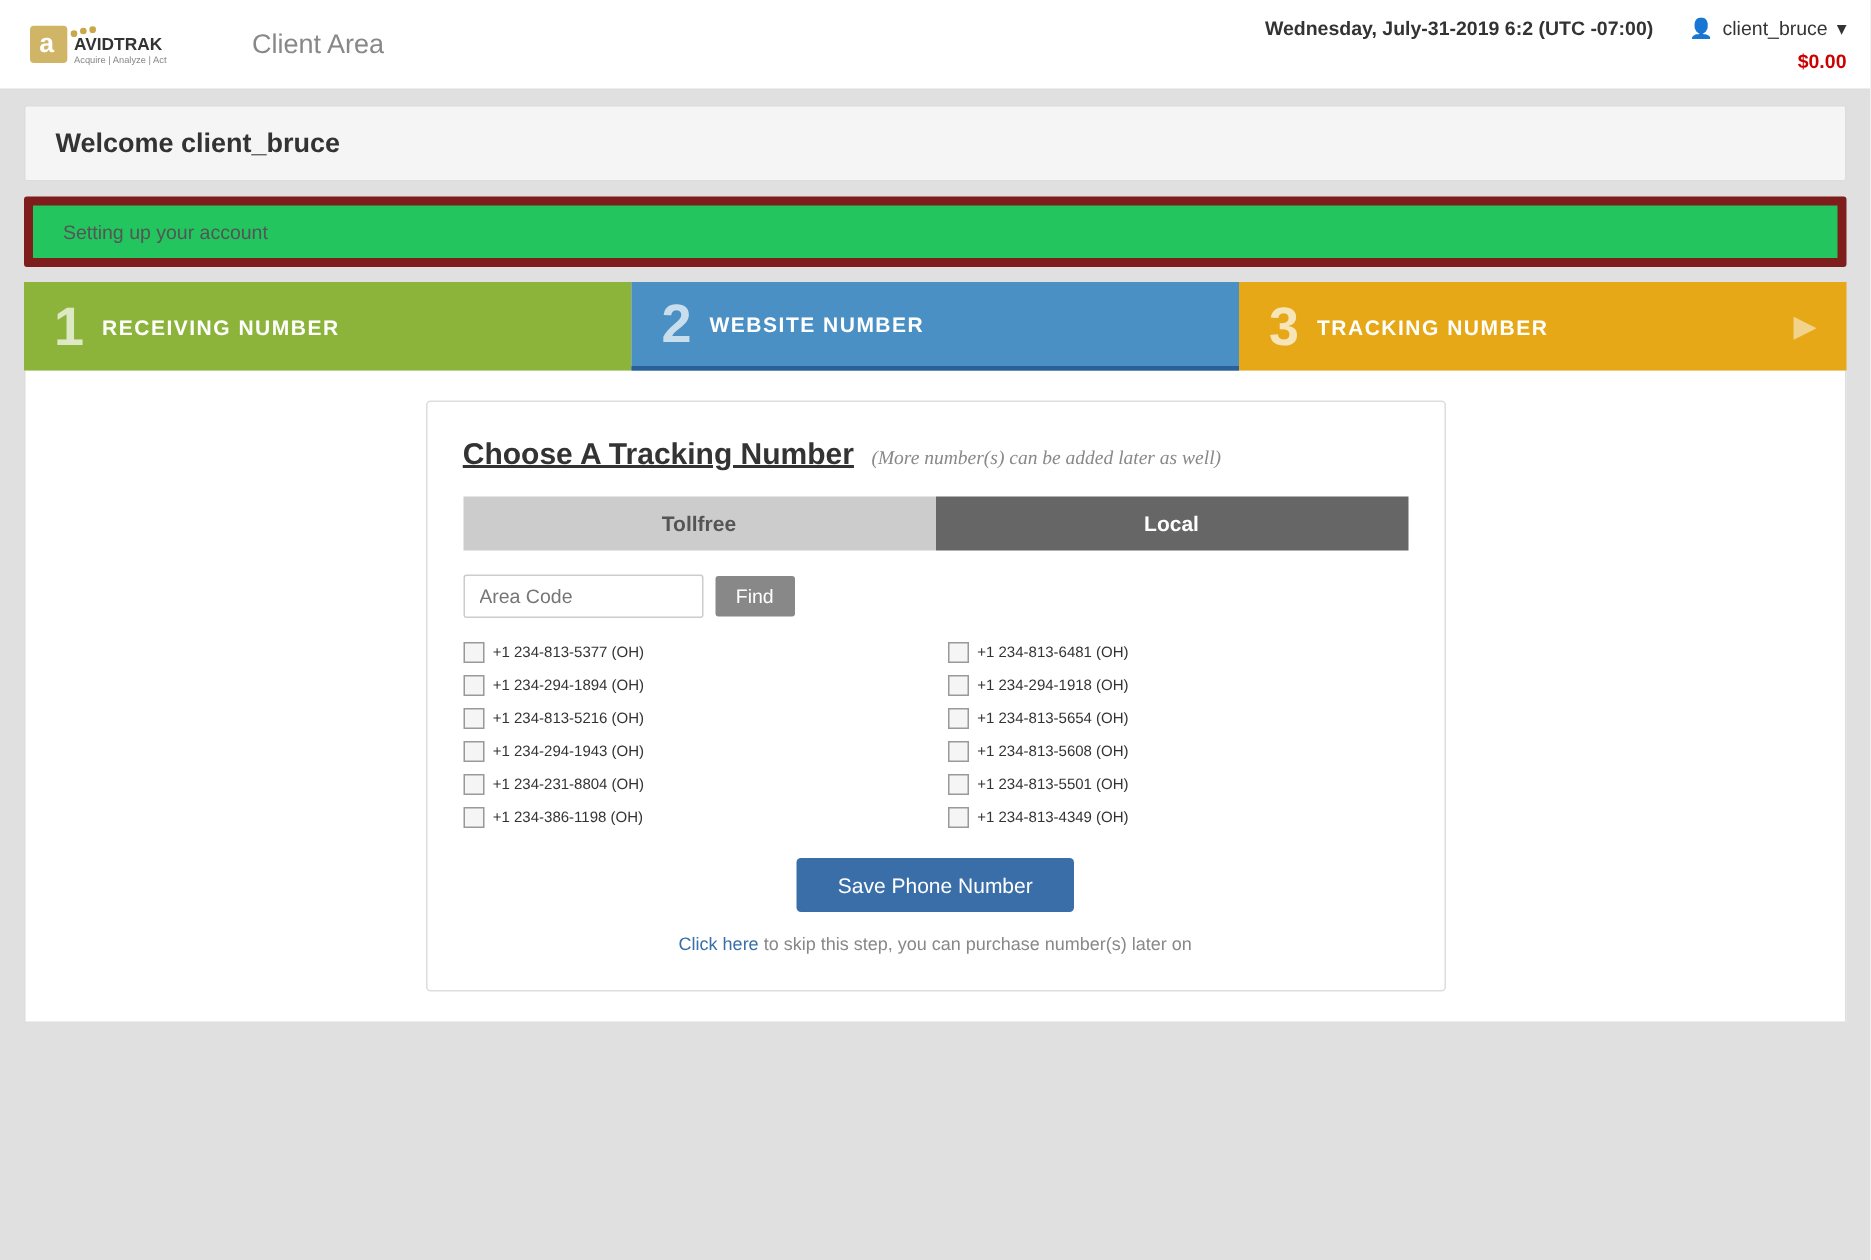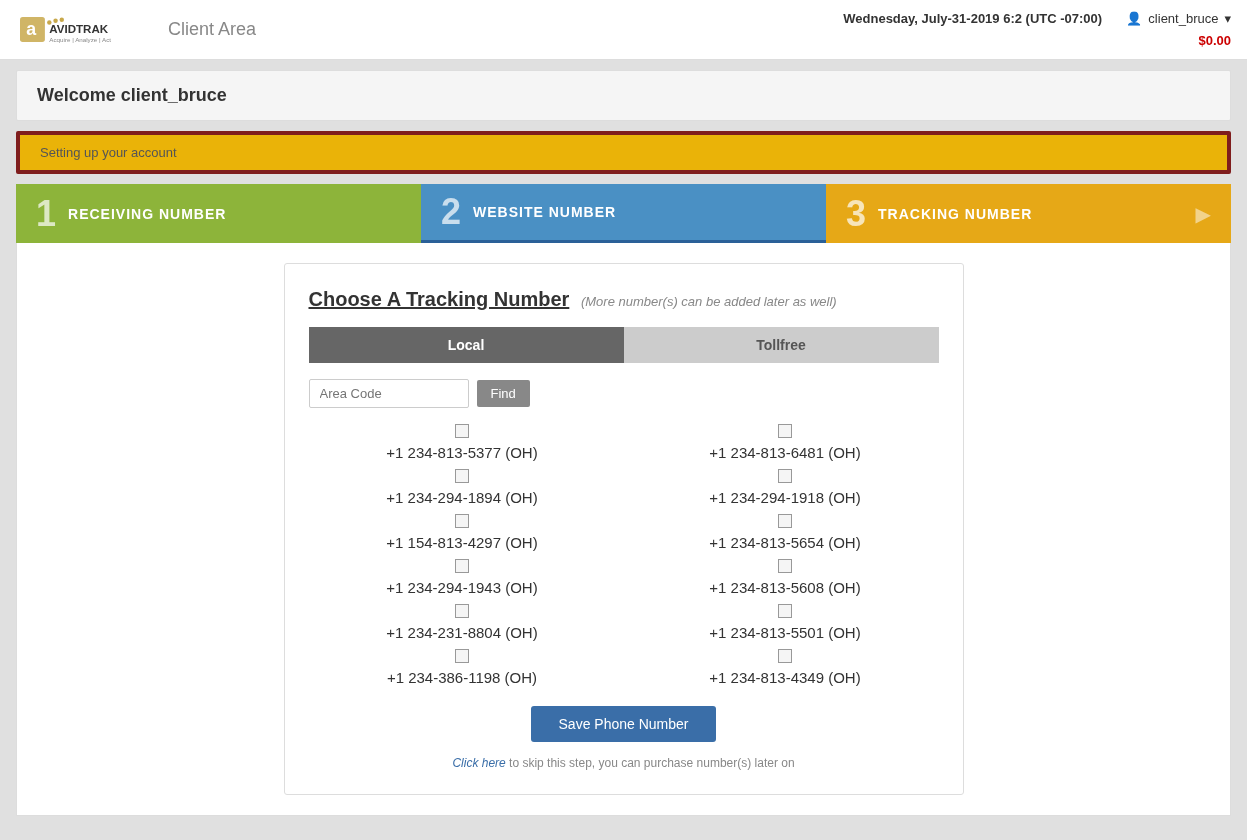--- a/index.html
+++ b/index.html
@@ -65,22 +65,22 @@
       margin: 10px 16px;
       padding: 14px 20px;
       font-size: 18px;
       font-weight: bold;
       color: #333;
       border-radius: 2px;
     }
 
     
     .setup-bar {
-      background: #eab308;
-      border: 4px solid #7f1d1d;
+      background: #22c55e;
+      border: 6px solid #7f1d1d;
       margin: 0 16px 10px 16px;
       padding: 10px 20px;
       font-size: 13px;
       color: #555;
       border-radius: 2px;
     }
 
     
     .steps-container {
       display: flex;
@@ -143,20 +143,21 @@
       margin-bottom: 4px;
       text-decoration: underline;
     }
     .card-subtitle {
       font-size: 13px;
       color: #888;
       font-style: italic;
       display: inline;
       margin-left: 8px;
       font-weight: normal;
+      font-family: Liberation Serif, serif;
     }
     .card-title-row {
       margin-bottom: 16px;
     }
 
     
     .tab-row {
       display: flex;
       margin-bottom: 16px;
     }
@@ -208,23 +209,22 @@
     .phone-grid {
       display: grid;
       grid-template-columns: 1fr 1fr;
       gap: 8px 16px;
       margin-bottom: 20px;
     }
     .phone-item {
       display: flex;
       align-items: center;
       gap: 6px;
-      font-size: 15px;
-      color: #333;
-      flex-direction: column;
+      font-size: 10px;
+      color: #333;
     }
     .phone-checkbox {
       width: 14px;
       height: 14px;
       border: 1px solid #999;
       display: inline-block;
       flex-shrink: 0;
       background: #f5f5f5;
     }
 
@@ -245,21 +245,20 @@
 
     
     .skip-row {
       text-align: center;
       font-size: 12px;
       color: #888;
     }
     .skip-link {
       color: #3a6ea8;
       cursor: pointer;
-      font-style: italic;
     }
 
     .outer-wrap {
       background: #e0e0e0;
       min-height: 840px;
     }
   </style>
 </head>
 <body class="outer-wrap">
 
@@ -318,22 +317,22 @@
 </div>
 
 <div class="main-content">
   <div class="card">
     <div class="card-title-row">
       <span class="card-title">Choose A Tracking Number</span>
       <span class="card-subtitle">(More number(s) can be added later as well)</span>
     </div>
 
     <div class="tab-row">
+      <button class="tab-btn inactive">Tollfree</button>
       <button class="tab-btn active">Local</button>
-      <button class="tab-btn inactive">Tollfree</button>
     </div>
 
     <div class="search-row">
       <input class="area-code-input" type="text" placeholder="Area Code" style="">
       <button class="find-btn">Find</button>
     </div>
 
     <div class="phone-grid" id="phone-grid">
     <div class="phone-item">
     <span class="phone-checkbox"></span>
@@ -346,21 +345,21 @@
         <div class="phone-item">
     <span class="phone-checkbox"></span>
     <span>+1 234-294-1894 (OH)</span>
   </div>
         <div class="phone-item">
     <span class="phone-checkbox"></span>
     <span>+1 234-294-1918 (OH)</span>
   </div>
         <div class="phone-item">
     <span class="phone-checkbox"></span>
-    <span>+1 154-813-4297 (OH)</span>
+    <span>+1 234-813-5216 (OH)</span>
   </div>
         <div class="phone-item">
     <span class="phone-checkbox"></span>
     <span>+1 234-813-5654 (OH)</span>
   </div>
         <div class="phone-item">
     <span class="phone-checkbox"></span>
     <span>+1 234-294-1943 (OH)</span>
   </div>
         <div class="phone-item">

